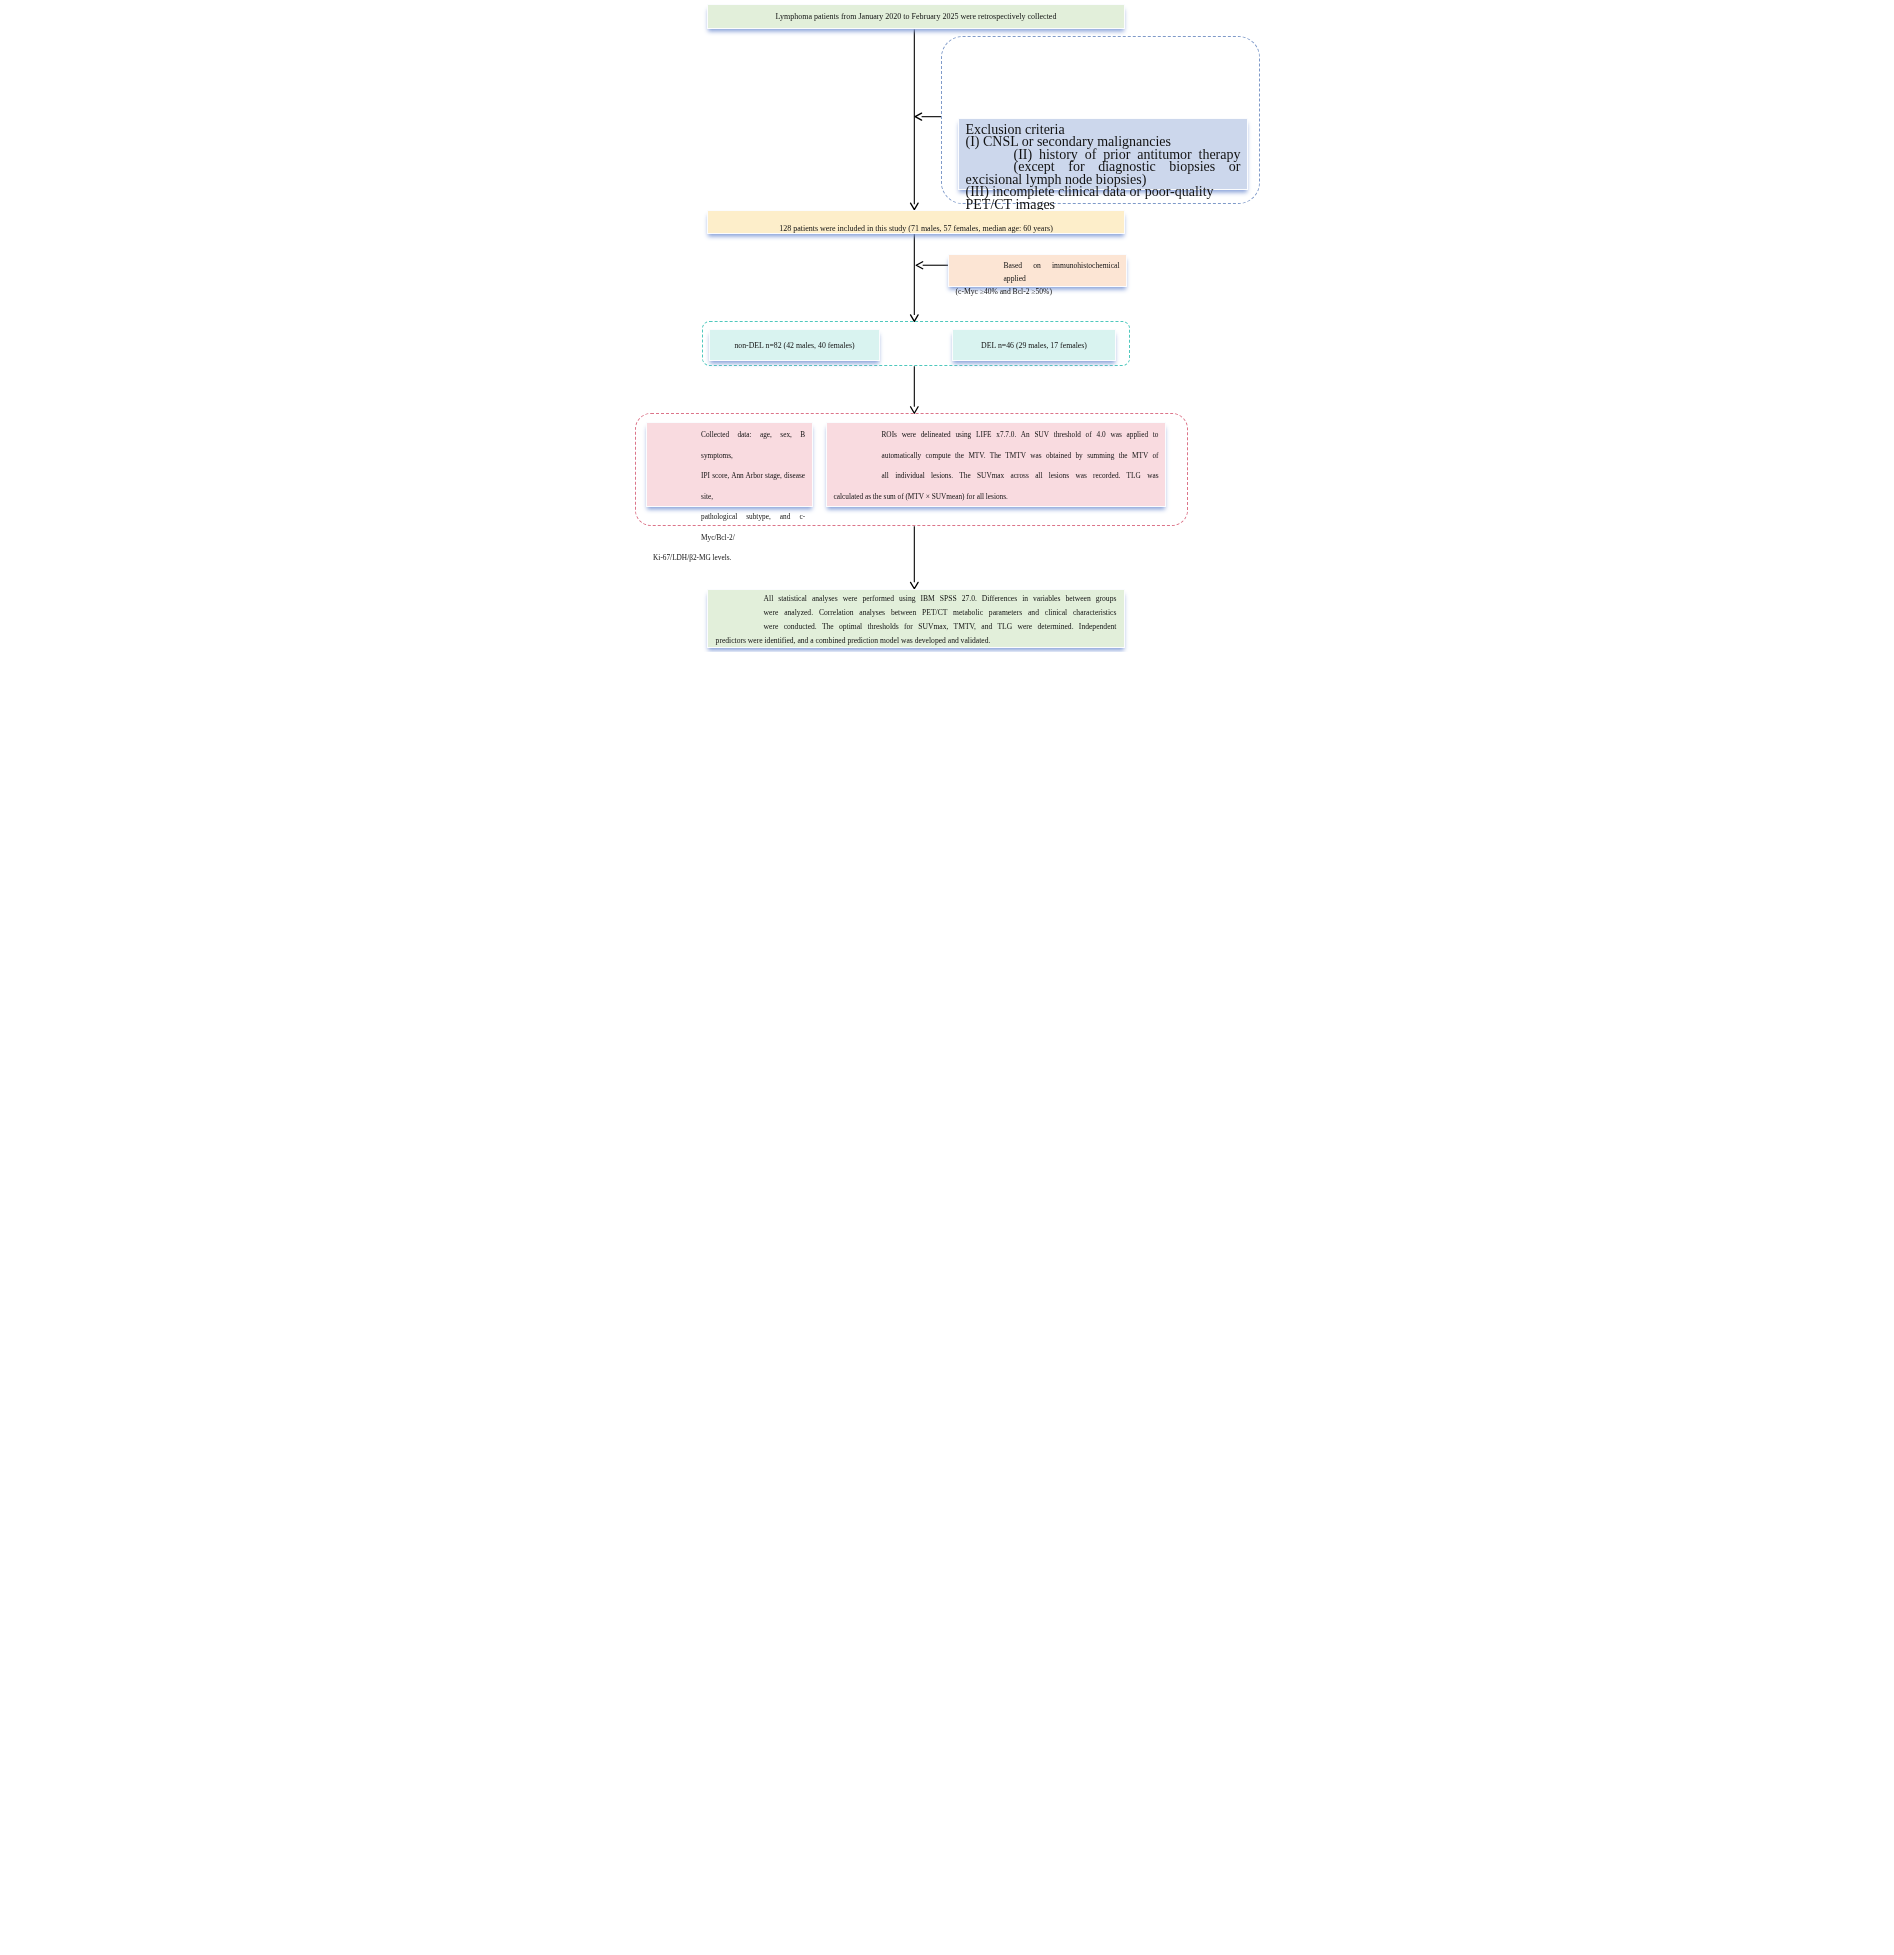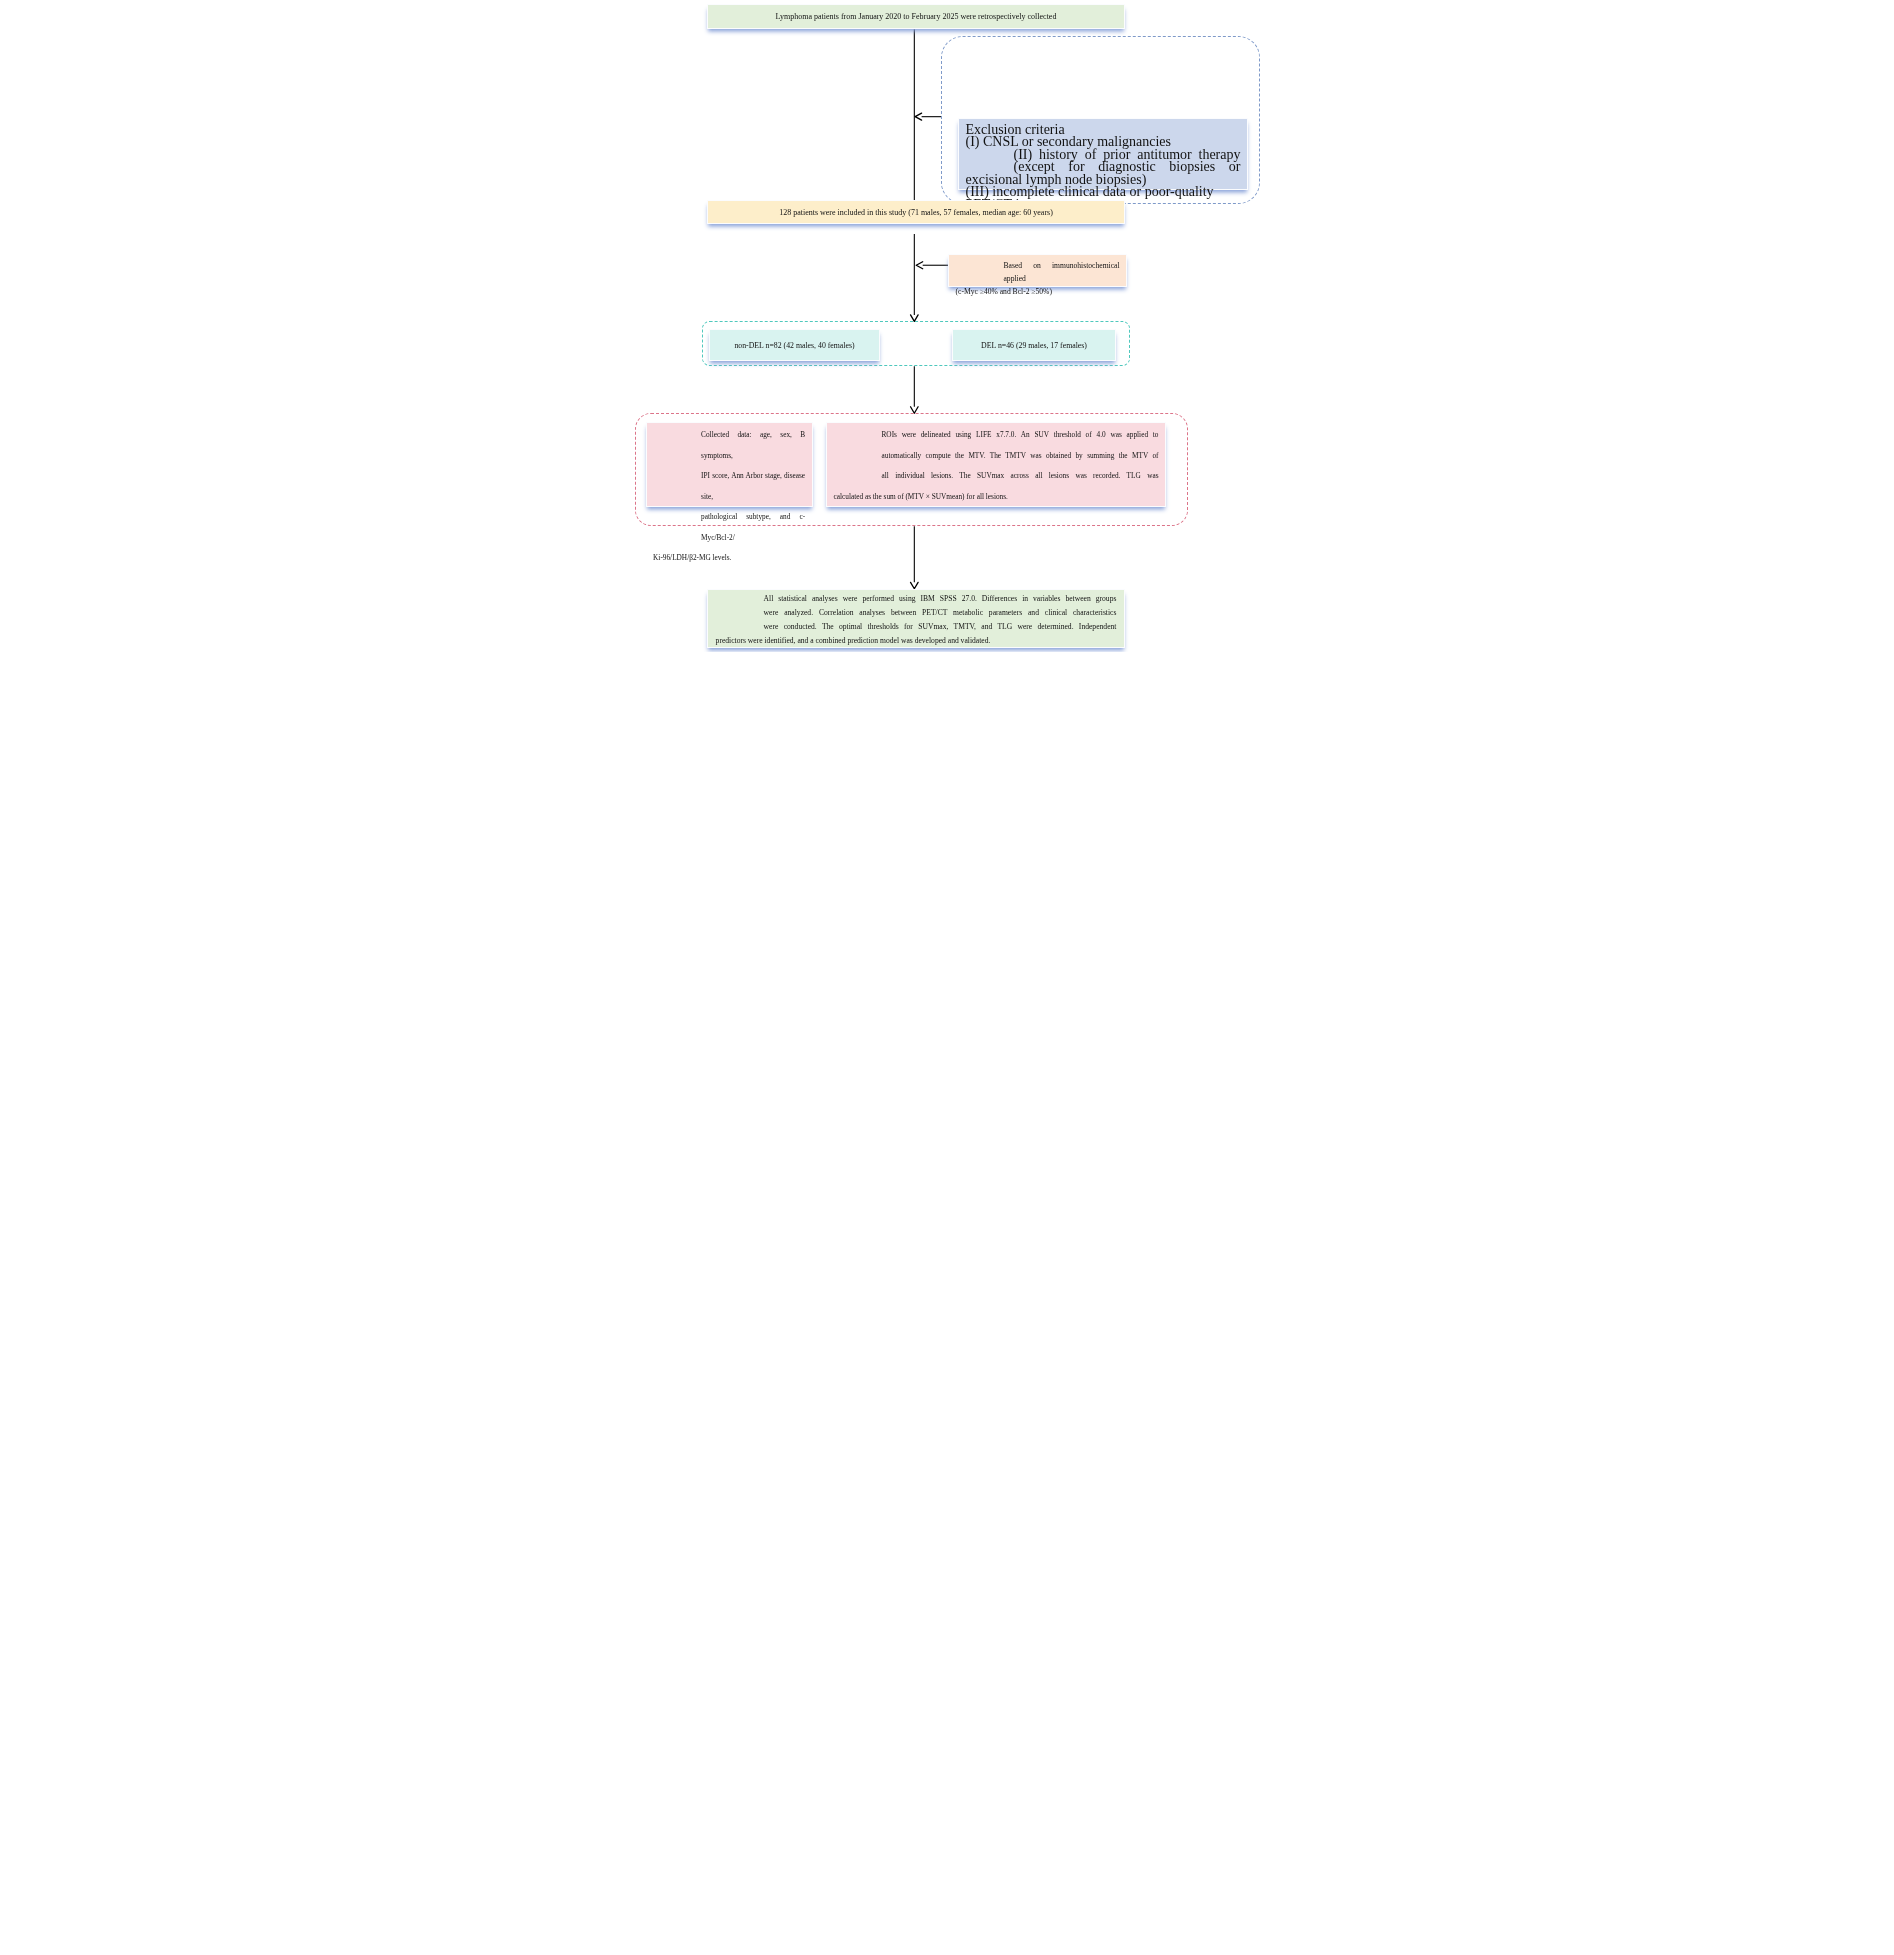--- a/index.html
+++ b/index.html
@@ -71,22 +71,23 @@
   .group-criteria { left: 310px; top: 36px; width: 319px; height: 168px; }
   .box-inclusion {
     left: 327px; top: 46px; width: 290px; height: 60px;
     padding: 4.3px 6.5px; font-size: 7.6px; line-height: 13px;
   }
   .box-exclusion {
     left: 327px; top: 118px; width: 290px; height: 72px;
     padding: 4.9px 6.5px; font-size: 14px; line-height: 12.5px;
   }
   .box-included {
-    left: 76px; top: 200px; width: 418px; height: 24px;
+    left: 76px; top: 210px; width: 418px; height: 24px;
     font-size: 8px;
+    align-items: flex-end;
   }
   .box-ihc {
     left: 317px; top: 254px; width: 179px; height: 33px;
     padding: 3.8px 6.5px; font-size: 7.6px; line-height: 13px;
   }
   .group-del { left: 71px; top: 321px; width: 428px; height: 45px; }
   .box-nondel {
     left: 78px; top: 329px; width: 171px; height: 32px;
     font-size: 7.8px;
   }
@@ -173,21 +174,21 @@
   <div class="box fill-teal box-del center">
     <span>DEL n=46 (29 males, 17 females)</span>
   </div>
 
   <div class="dash-group dash-pink group-data"></div>
 
   <div class="box fill-pink box-collected">
     <div class="ln j">Collected data: age, sex, B symptoms,</div>
     <div class="ln j">IPI score, Ann Arbor stage, disease site,</div>
     <div class="ln j">pathological subtype, and c-Myc/Bcl-2/</div>
-    <div class="ln">Ki-96/LDH/β2-MG levels.</div>
+    <div class="ln">Ki-67/LDH/β2-MG levels.</div>
   </div>
 
   <div class="box fill-pink box-rois">
     <div class="ln j">ROIs were delineated using LIFE x7.7.0. An SUV threshold of 4.0 was applied to</div>
     <div class="ln j">automatically compute the MTV. The TMTV was obtained by summing the MTV of</div>
     <div class="ln j">all individual lesions. The SUVmax across all lesions was recorded. TLG was</div>
     <div class="ln">calculated as the sum of (MTV × SUVmean) for all lesions.</div>
   </div>
 
   <div class="box fill-green box-statistics">

